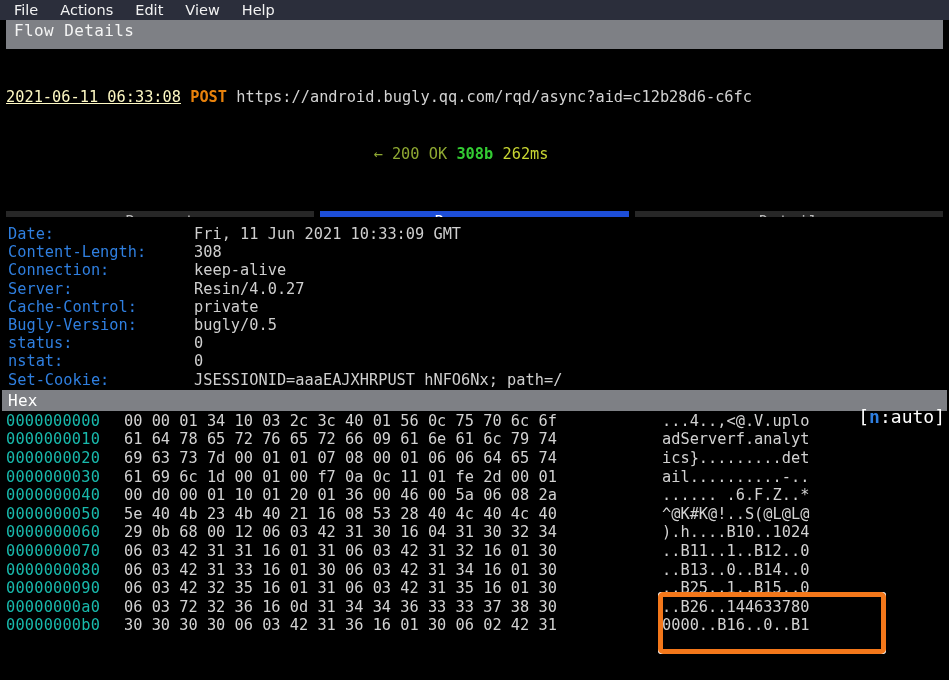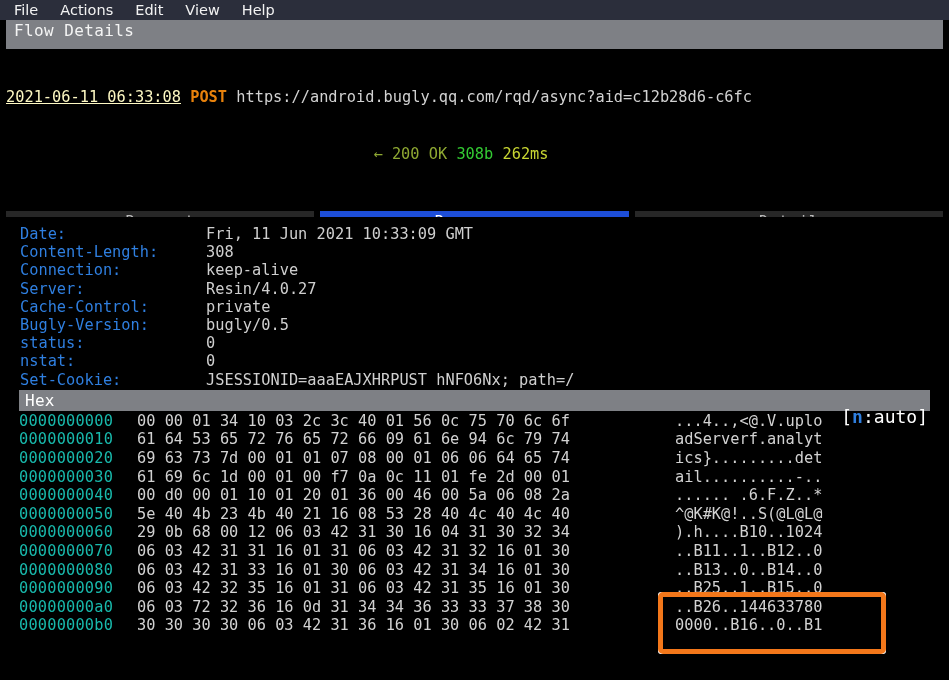--- a/index.html
+++ b/index.html
@@ -58,21 +58,21 @@
     font-size: 15.3px;
     line-height: 19px;
     white-space: pre;
   }
   .reqline .row { display: block; white-space: pre; }
   .c-time   { color: #fef9c3; text-decoration: underline; }
   .c-method { color: #e8820c; font-weight: bold; }
   .c-url    { color: #d2d2d2; }
   .c-arrow  { color: #8ea832; }
   .c-code   { color: #8ea832; }
-  .c-size   { color: #33cc33; font-weight: normal; }
+  .c-size   { color: #33cc33; font-weight: bold; }
   .c-time2  { color: #c8d632; }
 
   
   .tabs {
     display: flex;
     height: 22px;
     margin-top: 1px;
     padding: 8px 6px;
     gap: 6px;
   }
@@ -87,35 +87,35 @@
     overflow: hidden;
     white-space: nowrap;
   }
   .tab.active {
     background: #1d4ed8;
     color: #ffffff;
   }
 
   
   .headers {
-    padding: 0 20px;
+    padding: 0 8px;
     font-size: 15.3px;
     line-height: 18.2px;
   }
   .hrow { display: flex; white-space: pre; }
   .hkey {
     color: #2f7fe0;
     width: 186px;
     flex: 0 0 186px;
     white-space: pre;
   }
   .hval { color: #cfcfcf; white-space: pre; }
 
   
-  .hexbar-wrap { padding: 0 19px; margin-top: 1px; }
+  .hexbar-wrap { padding: 0 2px; margin-top: 1px; }
   .hexbar {
     height: 21px;
     background: #7e8085;
     position: relative;
     display: flex;
     align-items: center;
   }
   .hexbar .label {
     color: #ffffff;
     font-size: 16px;
@@ -140,21 +140,20 @@
     padding: 1px 6px 0 6px;
     font-size: 15.3px;
     line-height: 18.6px;
   }
   .hexrow { display: flex; white-space: pre; }
   .offset {
     color: #18b9ac;
     flex: 0 0 118px;
     white-space: pre;
     letter-spacing: 0.2px;
-    margin-left: 13px;
   }
   .bytes {
     color: #d2d2d2;
     flex: 0 0 538px;
     white-space: pre;
   }
   .ascii {
     color: #d2d2d2;
     white-space: pre;
   }
@@ -249,21 +248,21 @@
   </div>
 
   <div class="hexdump">
     <div class="hexrow">
       <span class="offset">0000000000</span>
       <span class="bytes">00 00 01 34 10 03 2c 3c 40 01 56 0c 75 70 6c 6f</span>
       <span class="ascii">...4..,&lt;@.V.uplo</span>
     </div>
     <div class="hexrow">
       <span class="offset">0000000010</span>
-      <span class="bytes">61 64 53 65 72 76 65 72 66 09 61 6e 94 6c 79 74</span>
+      <span class="bytes">61 64 78 65 72 76 65 72 66 09 61 6e 61 6c 79 74</span>
       <span class="ascii">adServerf.analyt</span>
     </div>
     <div class="hexrow">
       <span class="offset">0000000020</span>
       <span class="bytes">69 63 73 7d 00 01 01 07 08 00 01 06 06 64 65 74</span>
       <span class="ascii">ics}.........det</span>
     </div>
     <div class="hexrow">
       <span class="offset">0000000030</span>
       <span class="bytes">61 69 6c 1d 00 01 00 f7 0a 0c 11 01 fe 2d 00 01</span>

